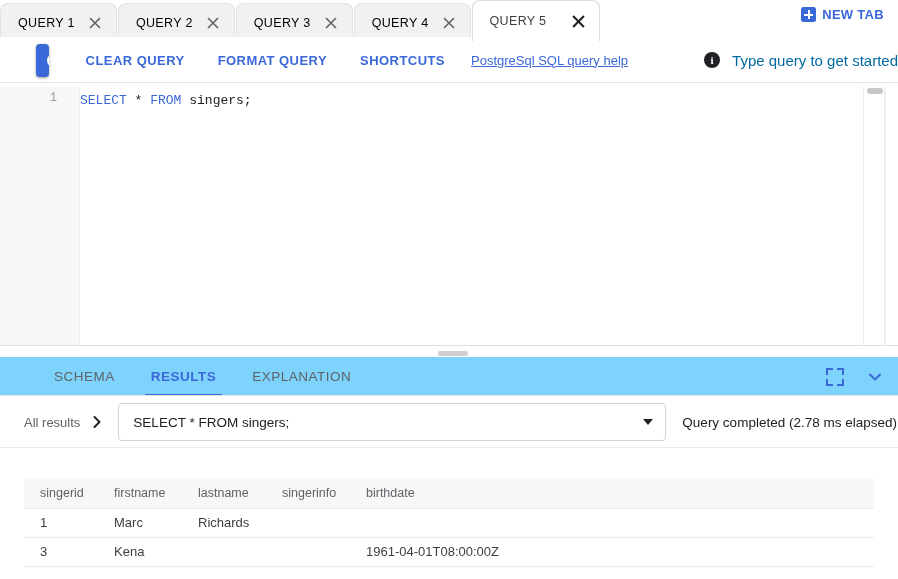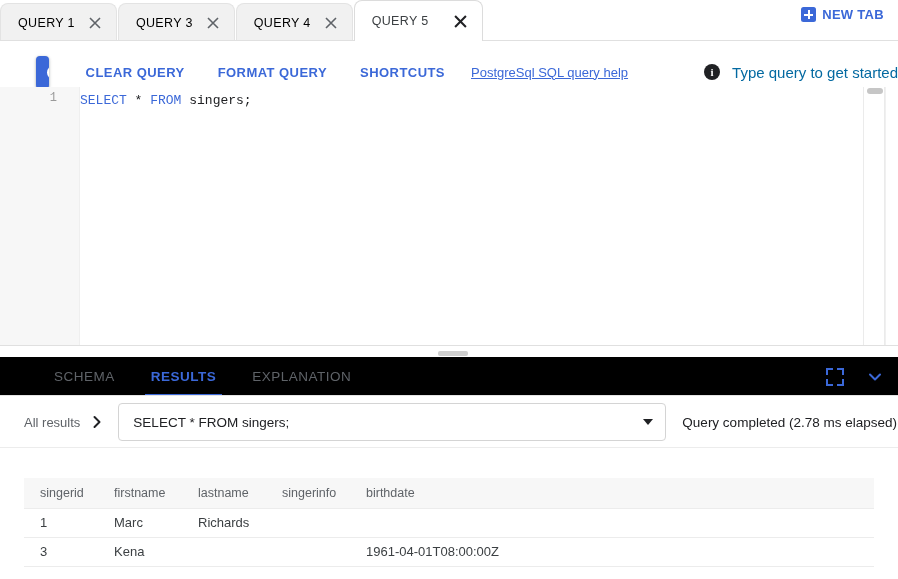--- a/index.html
+++ b/index.html
@@ -85,21 +85,21 @@
   .newtab-icon::before { left: 3px; top: 6.5px; width: 9px; height: 2px; }
   .newtab-icon::after  { top: 3px; left: 6.5px; height: 9px; width: 2px; }
   .newtab-label {
     font-size: 13px; font-weight: bold;
     letter-spacing: .3px;
     color: #3b68d8;
   }
 
   
   .toolbar {
-    position: absolute; left: 0; top: 49px;
+    position: absolute; left: 0; top: 37px;
     width: 898px; height: 46px;
     background: #ffffff;
     display: flex; align-items: center;
   }
   .toolbar::after {
     content: "";
     position: absolute; left: 0; right: 0; bottom: 0;
     height: 1px; background: #e4e4e4;
   }
   .run-group {
@@ -239,21 +239,21 @@
     width: 30px; height: 5px;
     background: #cfcfcf;
     border-radius: 2px;
     cursor: ns-resize;
   }
 
   
   .restabs {
     position: absolute; left: 0; top: 357px;
     width: 898px; height: 39px;
-    background: #000000;
+    background: #7dd3fc;
     display: flex; align-items: center;
   }
   .restabs::after {
     content: "";
     position: absolute; left: 0; right: 0; bottom: 0;
     height: 1px; background: #e4e4e4;
   }
   .restab {
     position: relative;
     height: 39px;
@@ -389,20 +389,28 @@
 
       <div class="tab">
         <span class="tab-label">QUERY 1</span>
         <span class="tab-close">
           <svg width="12" height="12" viewBox="0 0 12 12">
               <path d="M1 1 L11 11 M11 1 L1 11" stroke="currentColor" stroke-width="1.6" fill="none"></path>
             </svg>
         </span>
       </div>
 
+      <div class="tab">
+        <span class="tab-label">QUERY 2</span>
+        <span class="tab-close">
+          <svg width="12" height="12" viewBox="0 0 12 12">
+              <path d="M1 1 L11 11 M11 1 L1 11" stroke="currentColor" stroke-width="1.6" fill="none"></path>
+            </svg>
+        </span>
+      </div>
 
       <div class="tab">
         <span class="tab-label">QUERY 3</span>
         <span class="tab-close">
           <svg width="12" height="12" viewBox="0 0 12 12">
               <path d="M1 1 L11 11 M11 1 L1 11" stroke="currentColor" stroke-width="1.6" fill="none"></path>
             </svg>
         </span>
       </div>
 

